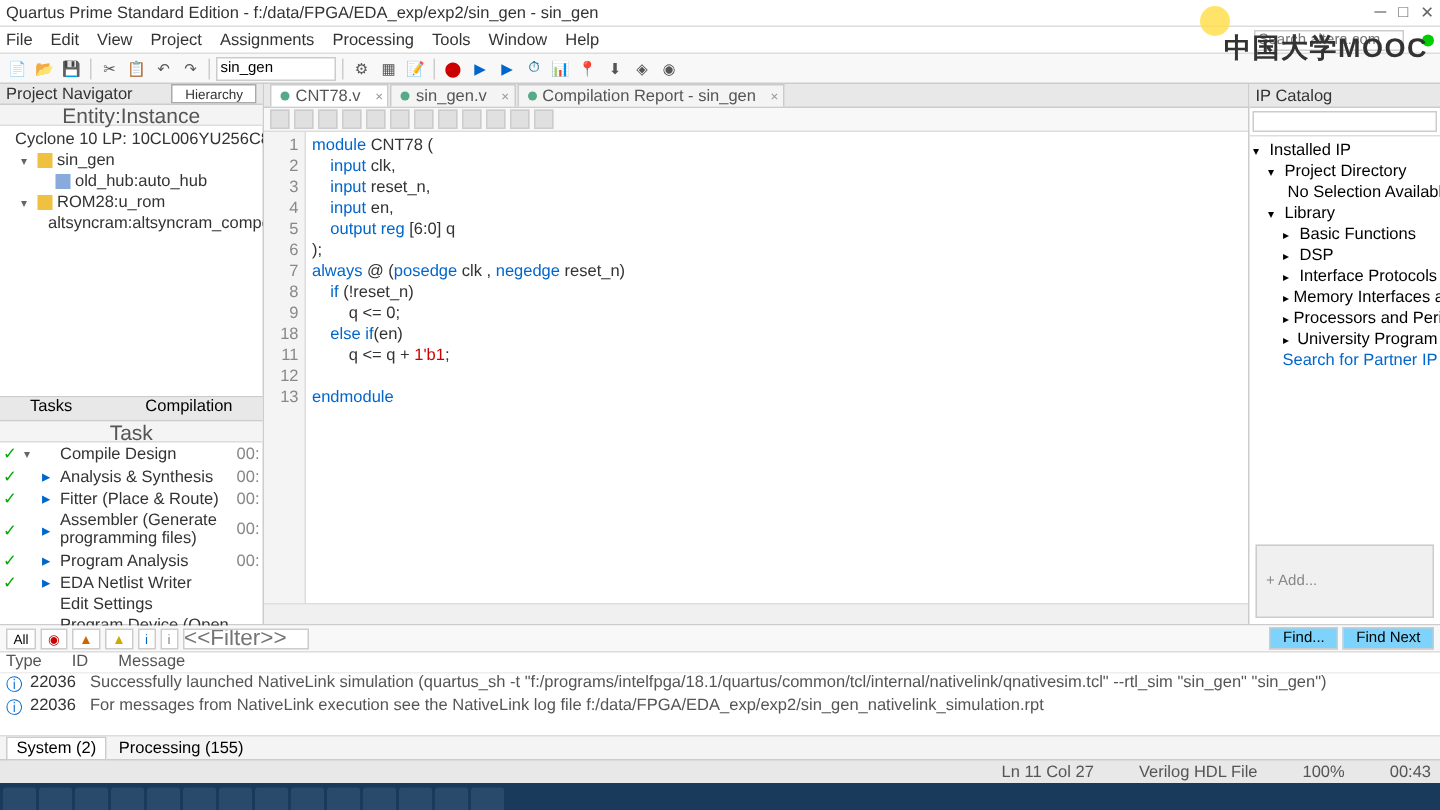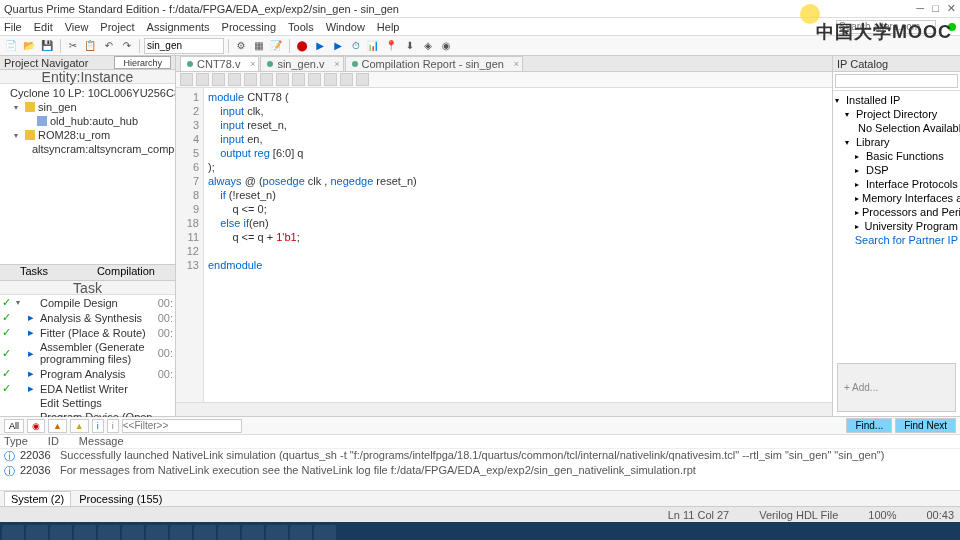--- a/index.html
+++ b/index.html
@@ -62,21 +62,21 @@
 .right .search input{width:100%;height:14px;font-size:10px;border:1px solid #ccc;padding:0 2px}
 .iptree{flex:1;padding:2px;font-size:10px;overflow:auto}
 .iptree .n{padding:1px 0;display:flex;align-items:center;gap:3px;white-space:nowrap}
 .iptree .i1{padding-left:10px}
 .iptree .i2{padding-left:20px}
 .iptree .link{color:#06c}
 .addbtn{margin:4px;padding:18px 6px;background:#f0f0f0;border:1px solid #ccc;font-size:10px;text-align:left;color:#888}
 .bottom{height:90px;border-top:1px solid #ccc;background:#fff;display:flex;flex-direction:column}
 .msgtools{height:18px;display:flex;align-items:center;padding:0 4px;gap:3px;border-bottom:1px solid #ddd;background:#f8f8f8}
 .msgtools .mb{padding:1px 4px;border:1px solid #ccc;font-size:9px;background:#fff}
-.msgtools input{width:120px;height:14px;font-size:10px;border:1px solid #ccc}
+.msgtools input{width:84px;height:14px;font-size:15px;border:1px solid #ccc}
 .msgtools .fbtn{padding:1px 8px;border:1px solid #ccc;font-size:10px;background:#7dd3fc}
 .msghdr{height:14px;display:flex;padding:0 4px;gap:20px;font-size:10px;color:#555;border-bottom:1px solid #eee}
 .msgs{flex:1;overflow:auto;font-family:Consolas,monospace;font-size:10px}
 .msgrow{display:flex;padding:0 4px;gap:6px}
 .msgrow .mic{width:10px;color:#06c}
 .msgrow .mid{width:34px;color:#333}
 .msgrow .mtx{flex:1;color:#555}
 .stattabs{height:16px;display:flex;align-items:center;padding:0 4px;gap:8px;font-size:10px;background:#f4f4f4;border-top:1px solid #ddd}
 .stattabs .st{padding:1px 6px;background:#fff;border:1px solid #ccc}
 .statusbar{height:16px;background:#e8e8e8;border-top:1px solid #ccc;display:flex;align-items:center;padding:0 6px;font-size:10px;color:#555;gap:30px;justify-content:flex-end}

